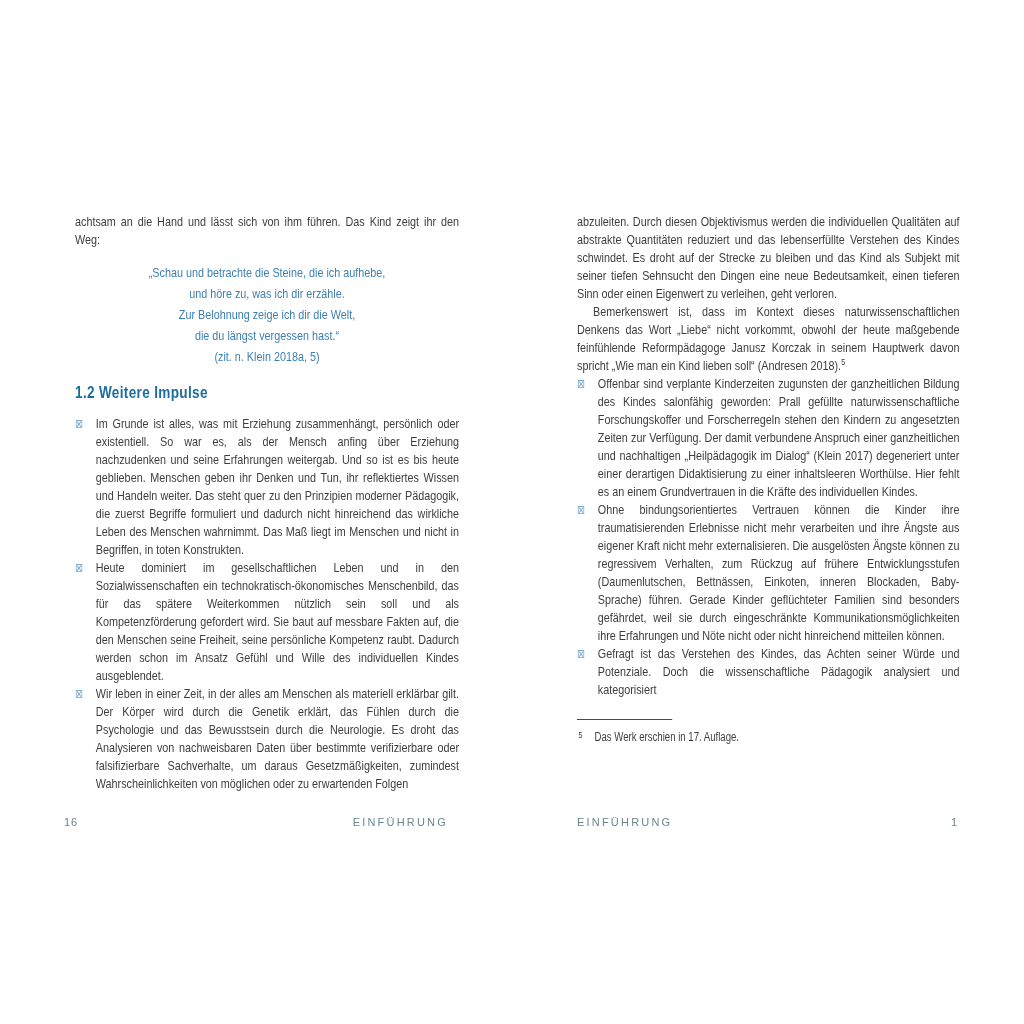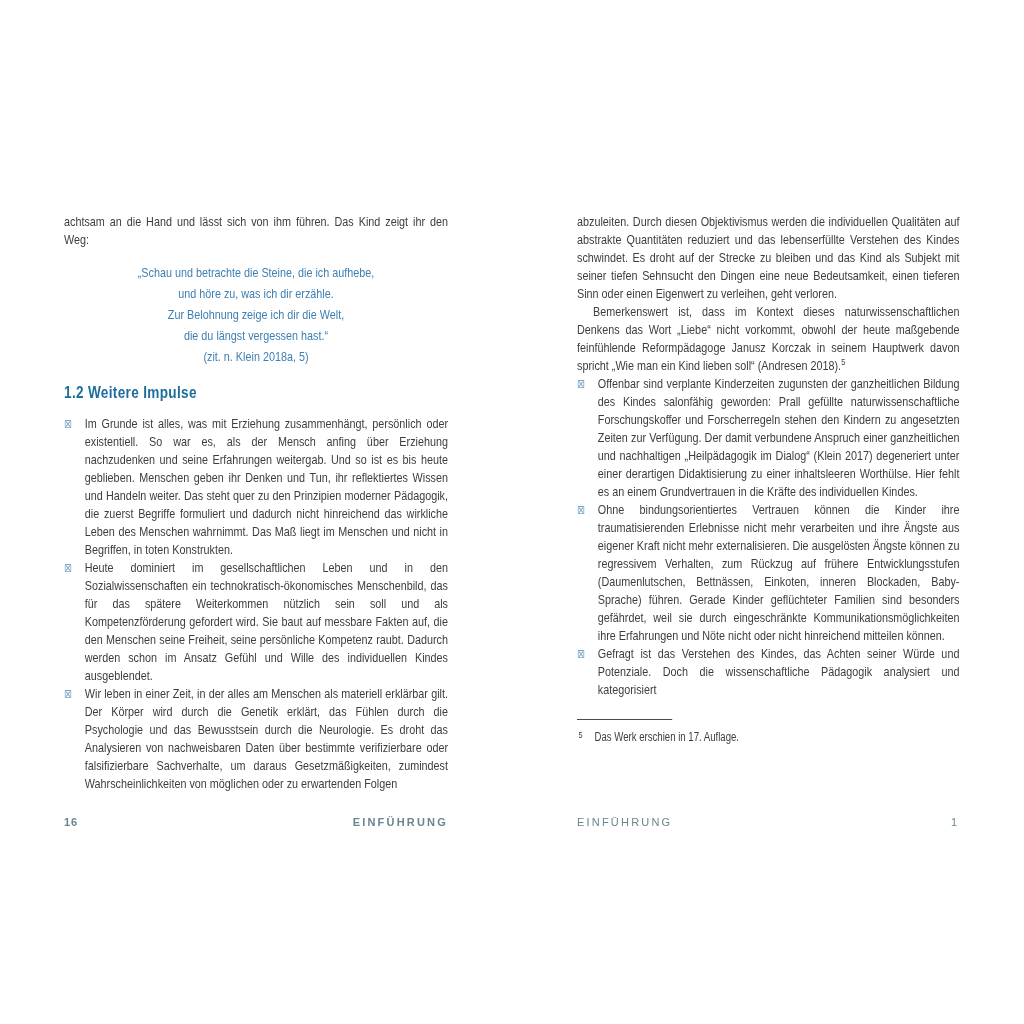--- a/index.html
+++ b/index.html
@@ -14,21 +14,21 @@
     background: #ffffff;
     font-family: "Liberation Sans", "DejaVu Sans", sans-serif;
     color: #3d3d3d;
     overflow: hidden;
   }
   
   .col {
     position: absolute;
     top: 213px;
   }
-  .col-left  { left: 64px;  }
+  .col-left  { left: 75px;  }
   .col-right { left: 577px; }
   .col-inner {
     width: 480px;
     transform: scaleX(0.8);
     transform-origin: 0 0;
     font-size: 13.5px;
     line-height: 18px;
   }
   .col-right .col-inner { width: 478px; }
 
@@ -106,21 +106,21 @@
   .page-footer {
     position: absolute;
     top: 816px;
     display: flex;
     justify-content: space-between;
     align-items: baseline;
     color: #69858f;
     font-size: 11px;
     letter-spacing: 0.5px;
   }
-  .footer-left  { left: 64px;  width: 384px; font-weight: bold; }
+  .footer-left  { left: 64px;  width: 384px; }
   .footer-right { left: 577px; width: 381px; }
   .running-title { letter-spacing: 2.2px; }
   .page-number { letter-spacing: 1px; }
 </style>
 </head>
 <body>
 
 <div class="spread">
 
   <div class="col col-left">

